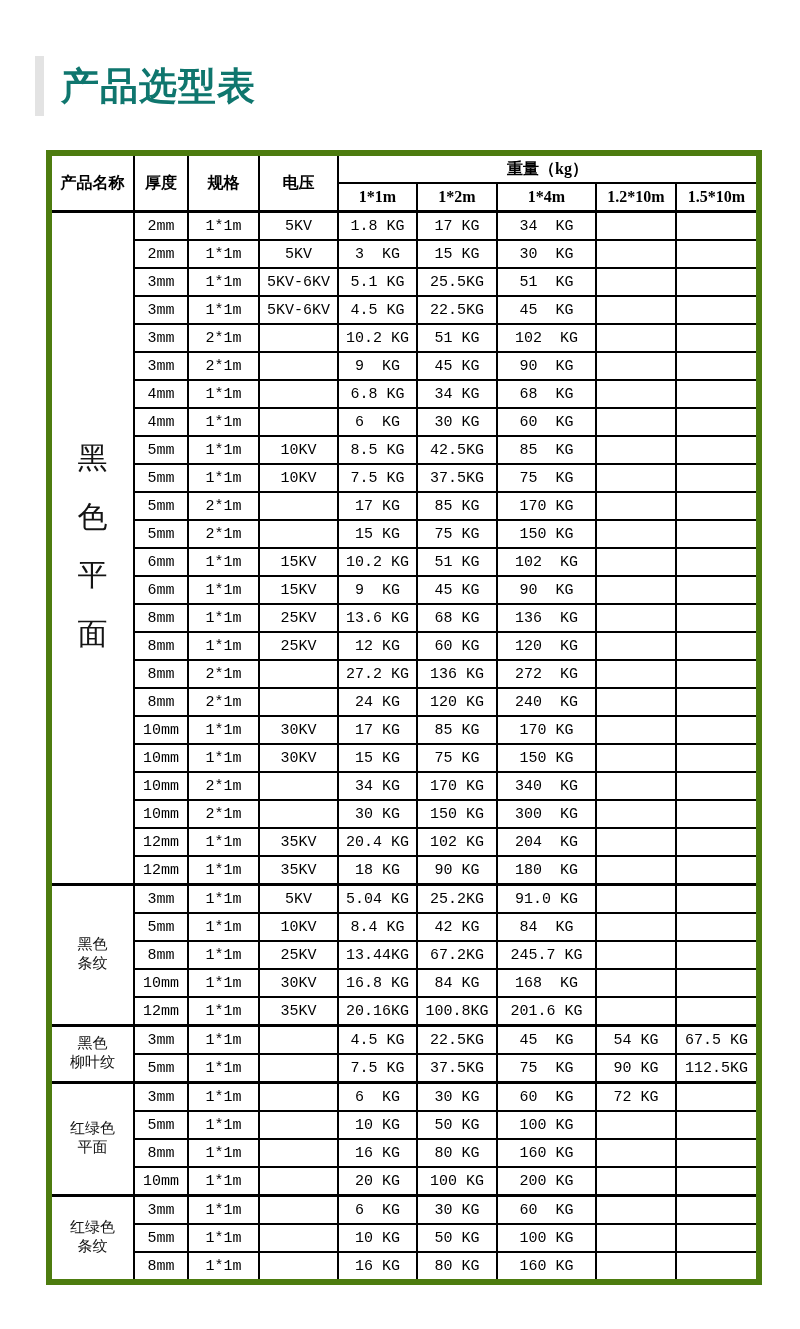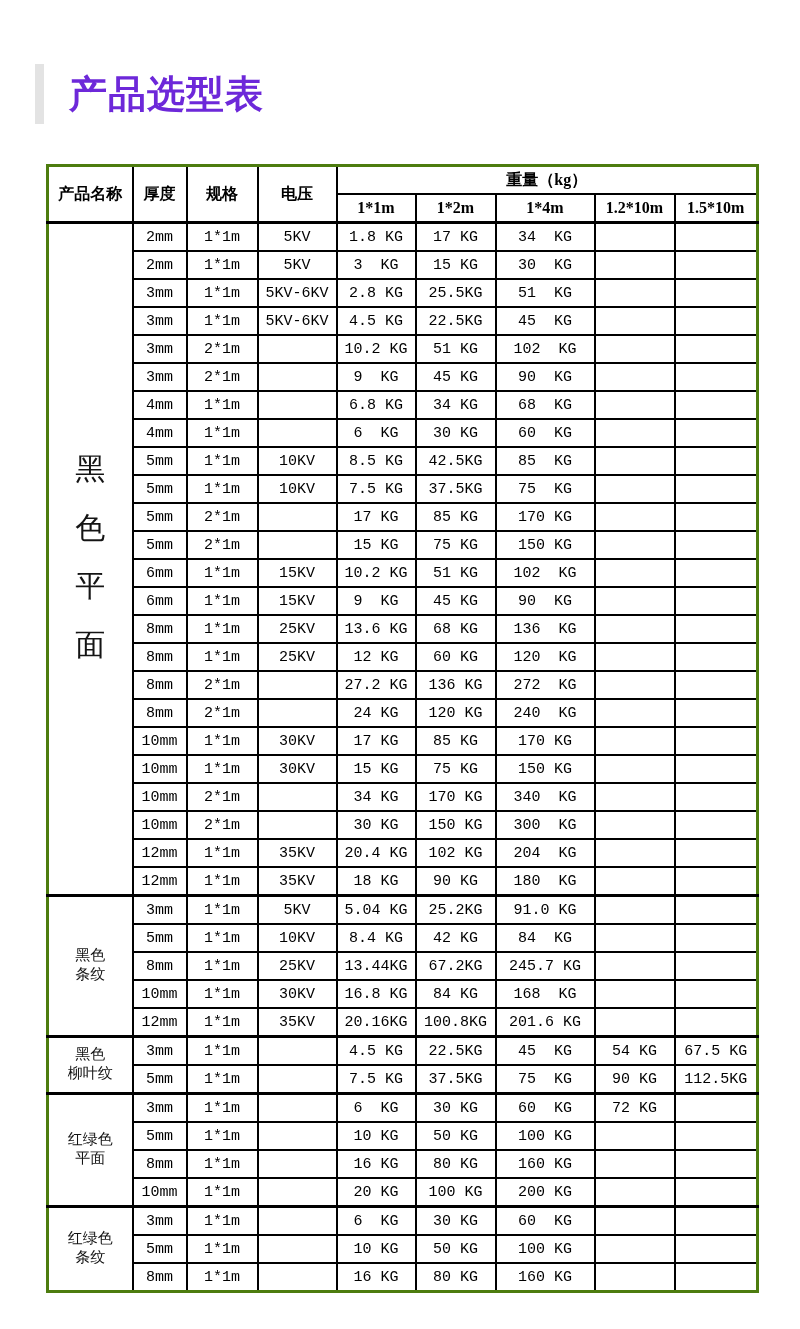--- a/index.html
+++ b/index.html
@@ -16,36 +16,36 @@
   .title-wrap {
     position: absolute; left: 35px; top: 56px;
     display: flex; align-items: center;
   }
   .title-bar {
     width: 9px; height: 60px;
     background: #e3e3e3;
     margin-right: 17px;
   }
   .page-title {
-    margin: 8px;
+    margin: 0;
     font-family: "Liberation Sans", "DejaVu Sans", sans-serif;
     font-weight: 900;
     font-size: 38px;
     letter-spacing: 1px;
-    color: #6d28d9;
+    color: #0f766e;
     line-height: 60px;
   }
 
   
   table.product-table {
-    position: absolute; left: 46px; top: 164px;
+    position: absolute; left: 46px; top: 150px;
     width: 710px;
     border-collapse: collapse;
     table-layout: fixed;
-    border: 3px solid #4d7c0f;
+    border: 6px solid #4d7c0f;
   }
   .product-table th, .product-table td {
     border: 2px solid #000;
     padding: 0;
     overflow: hidden;
   }
   .product-table thead th {
     height: 26px;
     font-size: 16px;
     font-weight: 600;
@@ -140,21 +140,21 @@
         <td class="c-w1">3  KG</td>
         <td class="c-w2">15 KG</td>
         <td class="c-w3">30  KG</td>
         <td class="c-w4"></td>
         <td class="c-w5"></td>
       </tr>
       <tr>
         <td class="c-thick">3mm</td>
         <td class="c-spec">1*1m</td>
         <td class="c-volt">5KV-6KV</td>
-        <td class="c-w1">2.8 KG</td>
+        <td class="c-w1">5.1 KG</td>
         <td class="c-w2">25.5KG</td>
         <td class="c-w3">51  KG</td>
         <td class="c-w4"></td>
         <td class="c-w5"></td>
       </tr>
       <tr>
         <td class="c-thick">3mm</td>
         <td class="c-spec">1*1m</td>
         <td class="c-volt">5KV-6KV</td>
         <td class="c-w1">4.5 KG</td>

